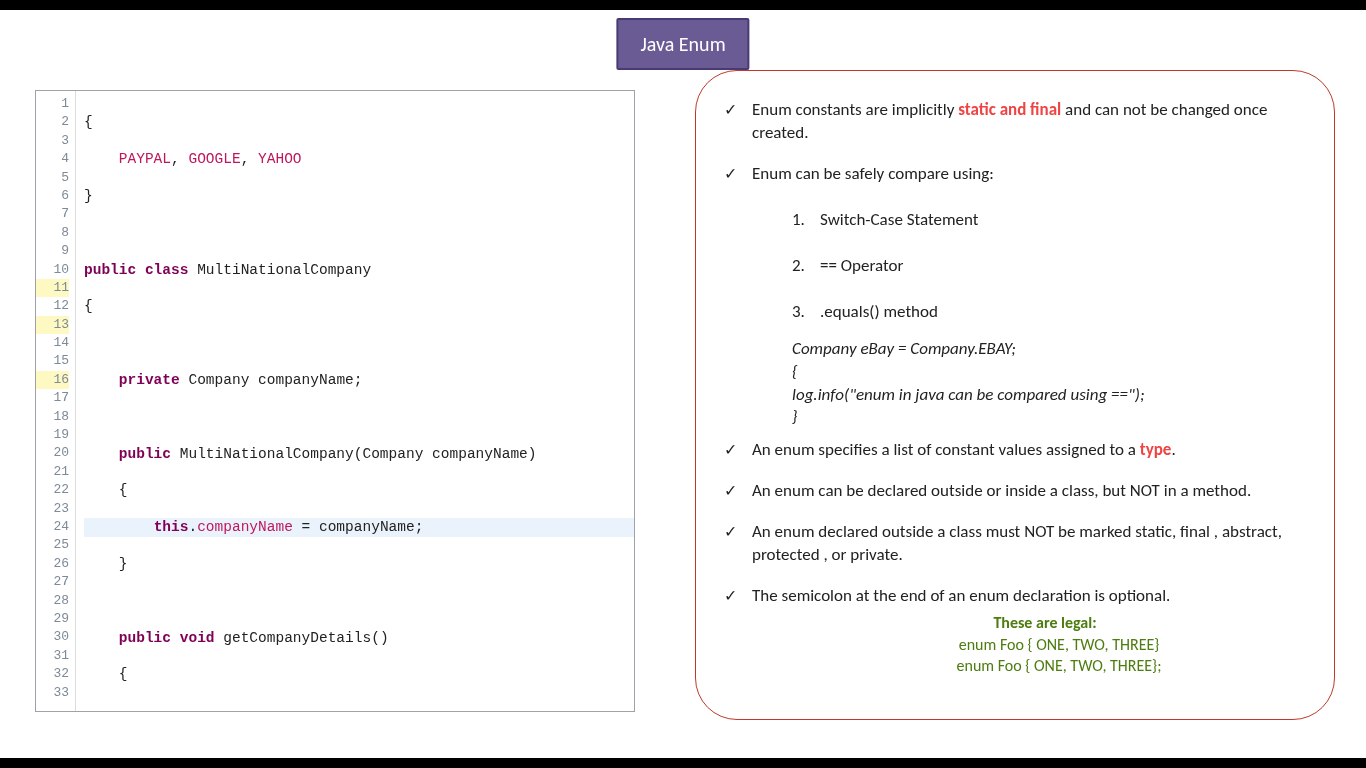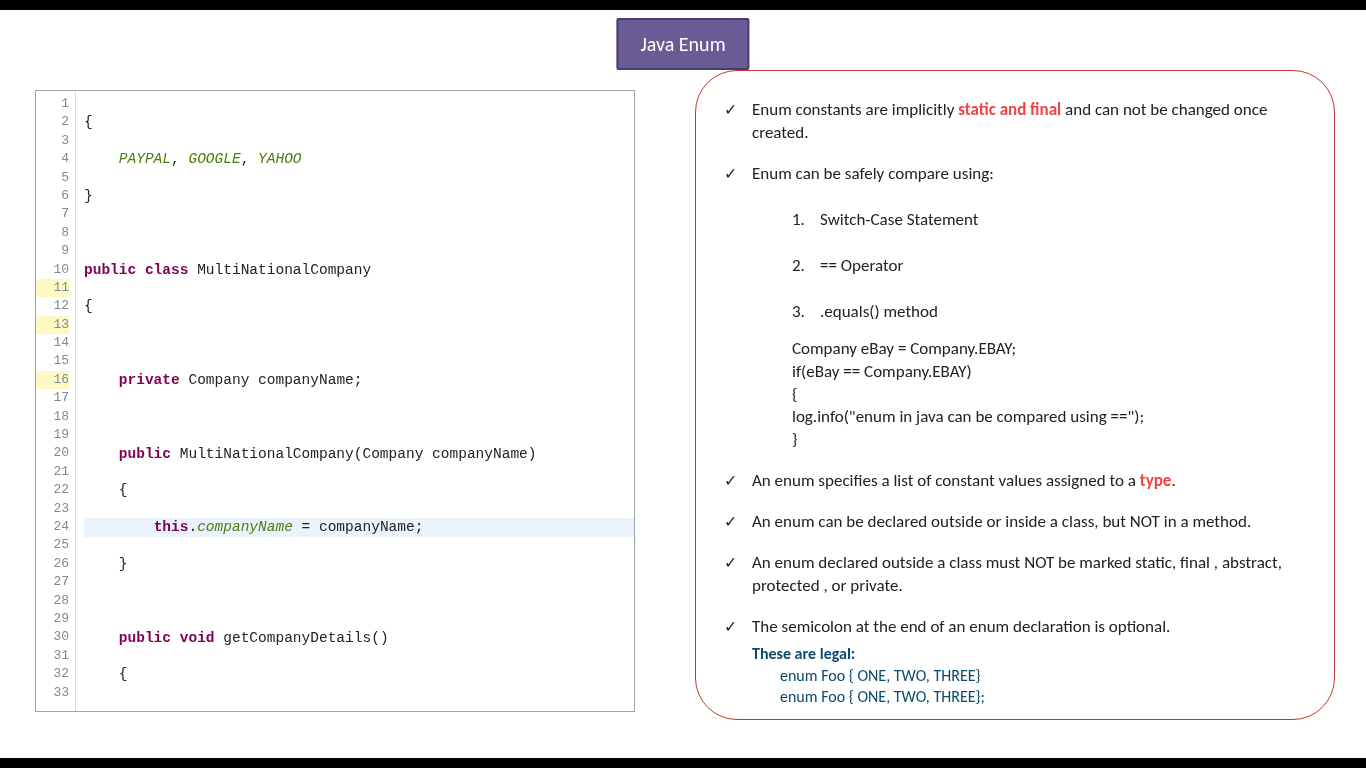--- a/index.html
+++ b/index.html
@@ -62,21 +62,21 @@
   .code-body {
     position: absolute;
     top: 0; bottom: 0;
     left: 40px; right: 0;
     padding: 4px 0 0 8px;
     white-space: pre;
   }
   .code-line { height: 18.4px; }
   .code-line.hl { background: #eaf3fb; }
   .kw { color: #7f0055; font-weight: bold; }
-  .fld { color: #4d7c0f; font-style: italic; }
+  .fld { color: #be185d; }
   .txt { color: #222; }
 
   .notes-box {
     position: absolute;
     top: 70px;
     left: 695px;
     width: 640px;
     height: 650px;
     border: 1.5px solid #c0392b;
     border-radius: 42px;
@@ -96,26 +96,29 @@
     font-size: 16px;
   }
   .bullet .content { flex: 1; }
   .red-bold { color: #ef4444; font-weight: bold; }
   .ol {
     margin: 14px 0 14px 68px;
   }
   .ol .item { margin-bottom: 2px; margin-top: 23px; }
   .ol .num { display: inline-block; width: 28px; }
   .code-snip {
-    margin: 10px 0 18px 68px;
+    margin: 10px 0 10px 68px;
     font-size: 17px;
+    font-style: italic;
   }
   .legal {
-    color: #0c4a6e;
+    margin-left: 28px;
+    color: #4d7c0f;
     font-size: 16px;
+    text-align: center;
   }
   .legal .hdr { font-weight: bold; margin-top: 4px; }
   .legal .ex { margin-left: 28px; }
 </style>
 </head>
 <body>
 
 <div class="black-bar top-bar"></div>
 <div class="black-bar bottom-bar"></div>
 
@@ -208,21 +211,20 @@
   </div>
 
   <div class="ol">
     <div class="item"><span class="num">1.</span><span>Switch-Case Statement</span></div>
     <div class="item"><span class="num">2.</span><span>== Operator</span></div>
     <div class="item"><span class="num">3.</span><span>.equals() method</span></div>
   </div>
 
   <div class="code-snip">
     <div>Company eBay = Company.EBAY;</div>
-    <div>if(eBay == Company.EBAY)</div>
     <div>{</div>
     <div>  log.info("enum in java can be compared using ==");</div>
     <div>}</div>
   </div>
 
   <div class="bullet">
     <div class="tick">✓</div>
     <div class="content">
       <span>An enum specifies a list of constant values assigned to a </span><span class="red-bold">type</span><span>.</span>
     </div>

